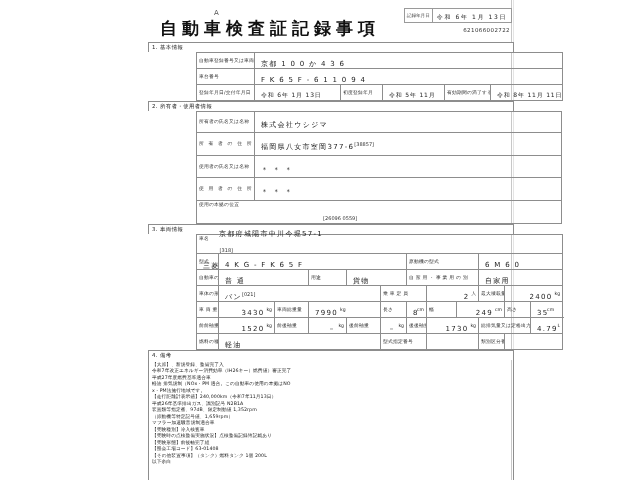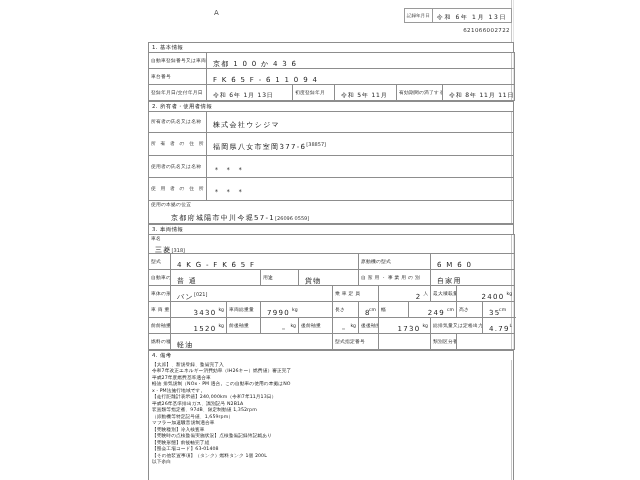--- a/index.html
+++ b/index.html
@@ -107,20 +107,21 @@
     font-size: 5.4px;
     padding: 1px 3px;
     background: #fff;
     color: #222;
     letter-spacing: .4px;
   }
   table.grid {
     border-collapse: collapse;
     width: 100%;
     table-layout: fixed;
+    margin-left: 48px;
   }
   table.grid td {
     border: 1px solid #8d8d8d;
     padding: 0;
     vertical-align: middle;
     height: 15px;
   }
   .lab {
     font-size: 4.8px;
     color: #333;
@@ -152,21 +153,21 @@
     white-space: nowrap;
   }
   .cellflex {
     display: flex;
     align-items: center;
     justify-content: flex-start;
     height: 100%;
   }
   .stack { display: block; height: 100%; }
   .stack .lab { padding-top: 1px; }
-  .stack .val { padding-top: 0; top: 0; }
+  .stack .val { padding-top: 0; top: 16px; }
 
   
   .remarks-box {
     border: 1px solid #8d8d8d;
     border-top: none;
     height: 116px;
     padding: 2px 3px;
     overflow: hidden;
   }
   .remarks-box .line {
@@ -181,20 +182,21 @@
 </head>
 <body>
 
 <div class="page-edge"></div>
 <div class="page-edge2"></div>
 
 <div class="doc">
 
   <div class="hdr">
     <div class="sheet-mark">A</div>
+    <div class="doc-title">自動車検査証記録事項</div>
     <div class="regdate-box">
       <div class="lbl">記録年月日</div>
       <div class="val">令和  6年  1月 13日</div>
     </div>
     <div class="doc-code">621066002722</div>
   </div>
 
   <div class="sec-title">1. 基本情報</div>
   <table class="grid">
     <colgroup>

